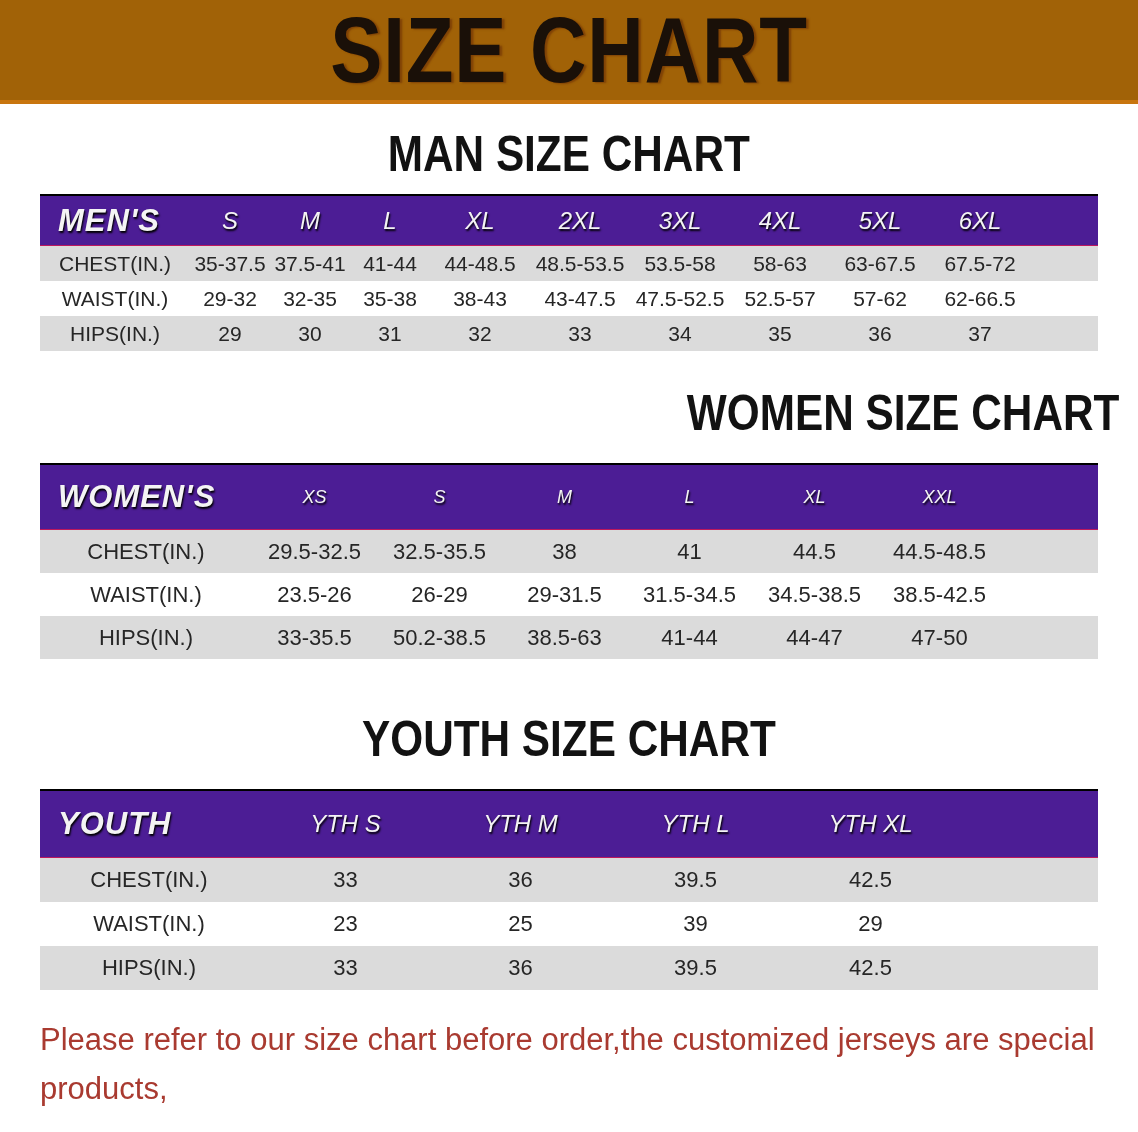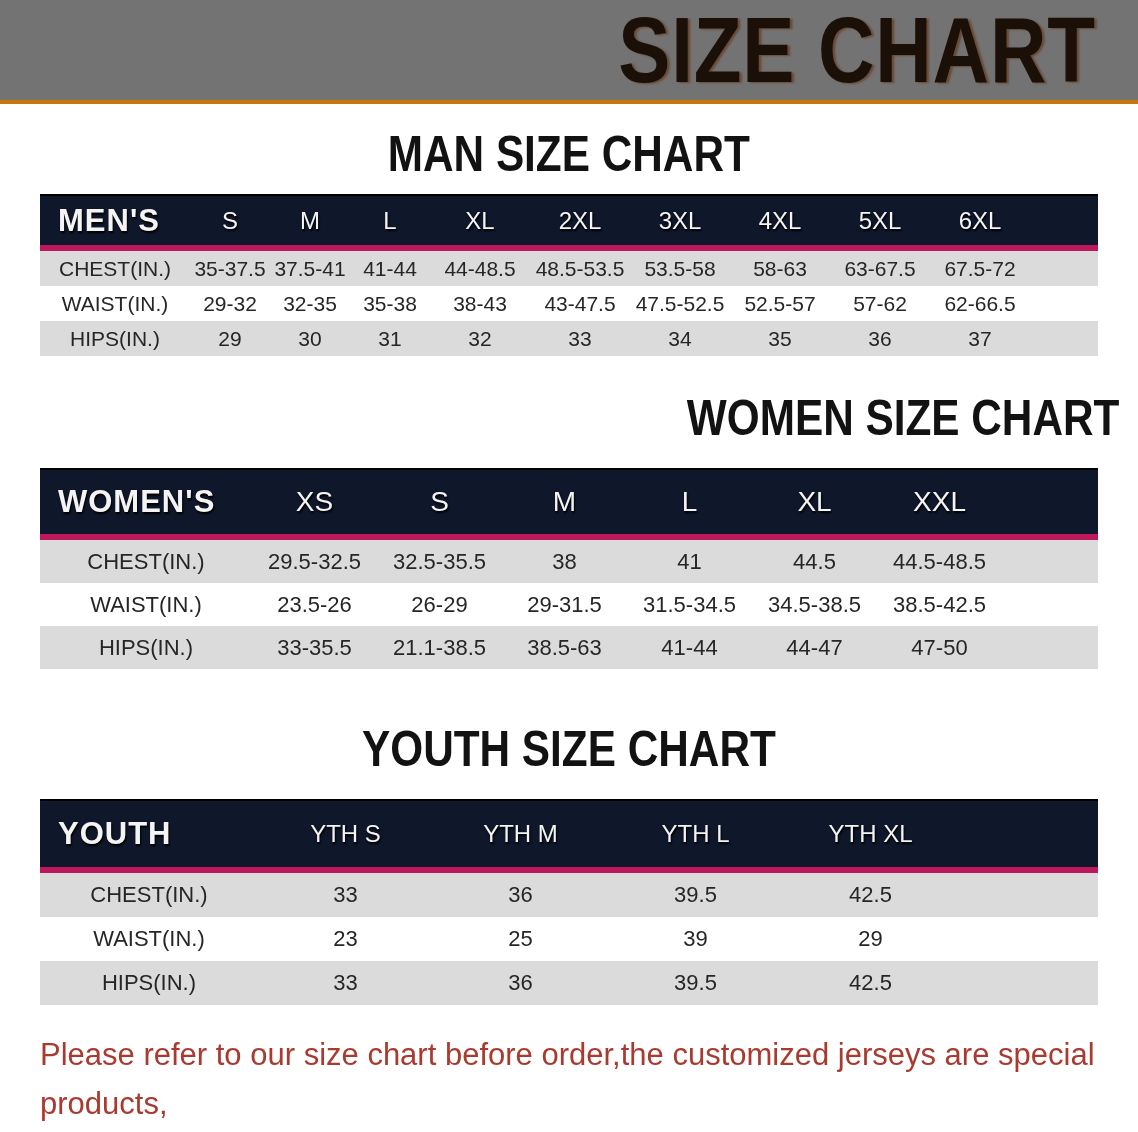--- a/index.html
+++ b/index.html
@@ -6,23 +6,23 @@
   body{
     width:1138px;height:1132px;
     background:#ffffff;
     font-family:"Liberation Sans",sans-serif;
     overflow:hidden;
     position:relative;
   }
   
   .banner{
     height:100px;
-    background:#737373;
+    background:#a16207;
     border-bottom:4px solid #c8750e;
-    display:flex;align-items:center;justify-content:flex-end;
+    display:flex;align-items:center;justify-content:center;
   }
   .banner-title{
     margin:0;
     font-size:92px;
     font-weight:bold;
     color:#1a1008;
     line-height:1;
     display:inline-block;
     transform:scale(0.85,1.0);
     letter-spacing:1px;
@@ -48,26 +48,27 @@
   .title-women{margin-top:38px;text-align:right;}
   .title-youth{margin-top:56px;}
   
   table.size-table{
     width:1058px;
     margin-left:40px;
     border-collapse:collapse;
     table-layout:fixed;
   }
   .size-table thead th{
-    background:#0f172a;
+    background:#4c1d95;
     color:#f4f4f4;
-    border-bottom:6px solid #be185d;
+    border-bottom:1px solid #be185d;
     border-top:2px solid #000;
     white-space:nowrap;
     text-shadow:1px 2px 2px #000;
+    font-style:italic;
   }
   .size-table thead th.tbl-label{
     text-align:left;
     padding-left:18px;
     font-size:31px;
     font-weight:bold;
     letter-spacing:1px;
   }
   .size-table thead th.col-h{
     font-weight:normal;
@@ -82,21 +83,21 @@
     text-align:center;
     white-space:nowrap;
     padding:0;
   }
   
   .men-table thead th{height:47px;}
   .men-table thead th.col-h{font-size:24px;}
   .men-table tbody th,.men-table tbody td{height:35px;font-size:21px;}
   
   .women-table thead th{height:62px;}
-  .women-table thead th.col-h{font-size:28px;margin-top:6px;}
+  .women-table thead th.col-h{font-size:18px;margin-top:6px;}
   .women-table tbody th,.women-table tbody td{height:43px;font-size:22px;}
   
   .youth-table thead th{height:64px;}
   .youth-table thead th.col-h{font-size:24px;}
   .youth-table tbody th,.youth-table tbody td{height:44px;font-size:22px;}
   .mt18{margin-top:18px;}
   .mt28{margin-top:28px;}
   
   .disclaimer{
     margin:26px 0 0 40px;
@@ -233,21 +234,21 @@
       <td>26-29</td>
       <td>29-31.5</td>
       <td>31.5-34.5</td>
       <td>34.5-38.5</td>
       <td>38.5-42.5</td>
       <td></td>
     </tr>
     <tr>
       <th>HIPS(IN.)</th>
       <td>33-35.5</td>
-      <td>21.1-38.5</td>
+      <td>50.2-38.5</td>
       <td>38.5-63</td>
       <td>41-44</td>
       <td>44-47</td>
       <td>47-50</td>
       <td></td>
     </tr>
   </tbody>
 </table>
 
 <h2 class="section-title title-youth">

